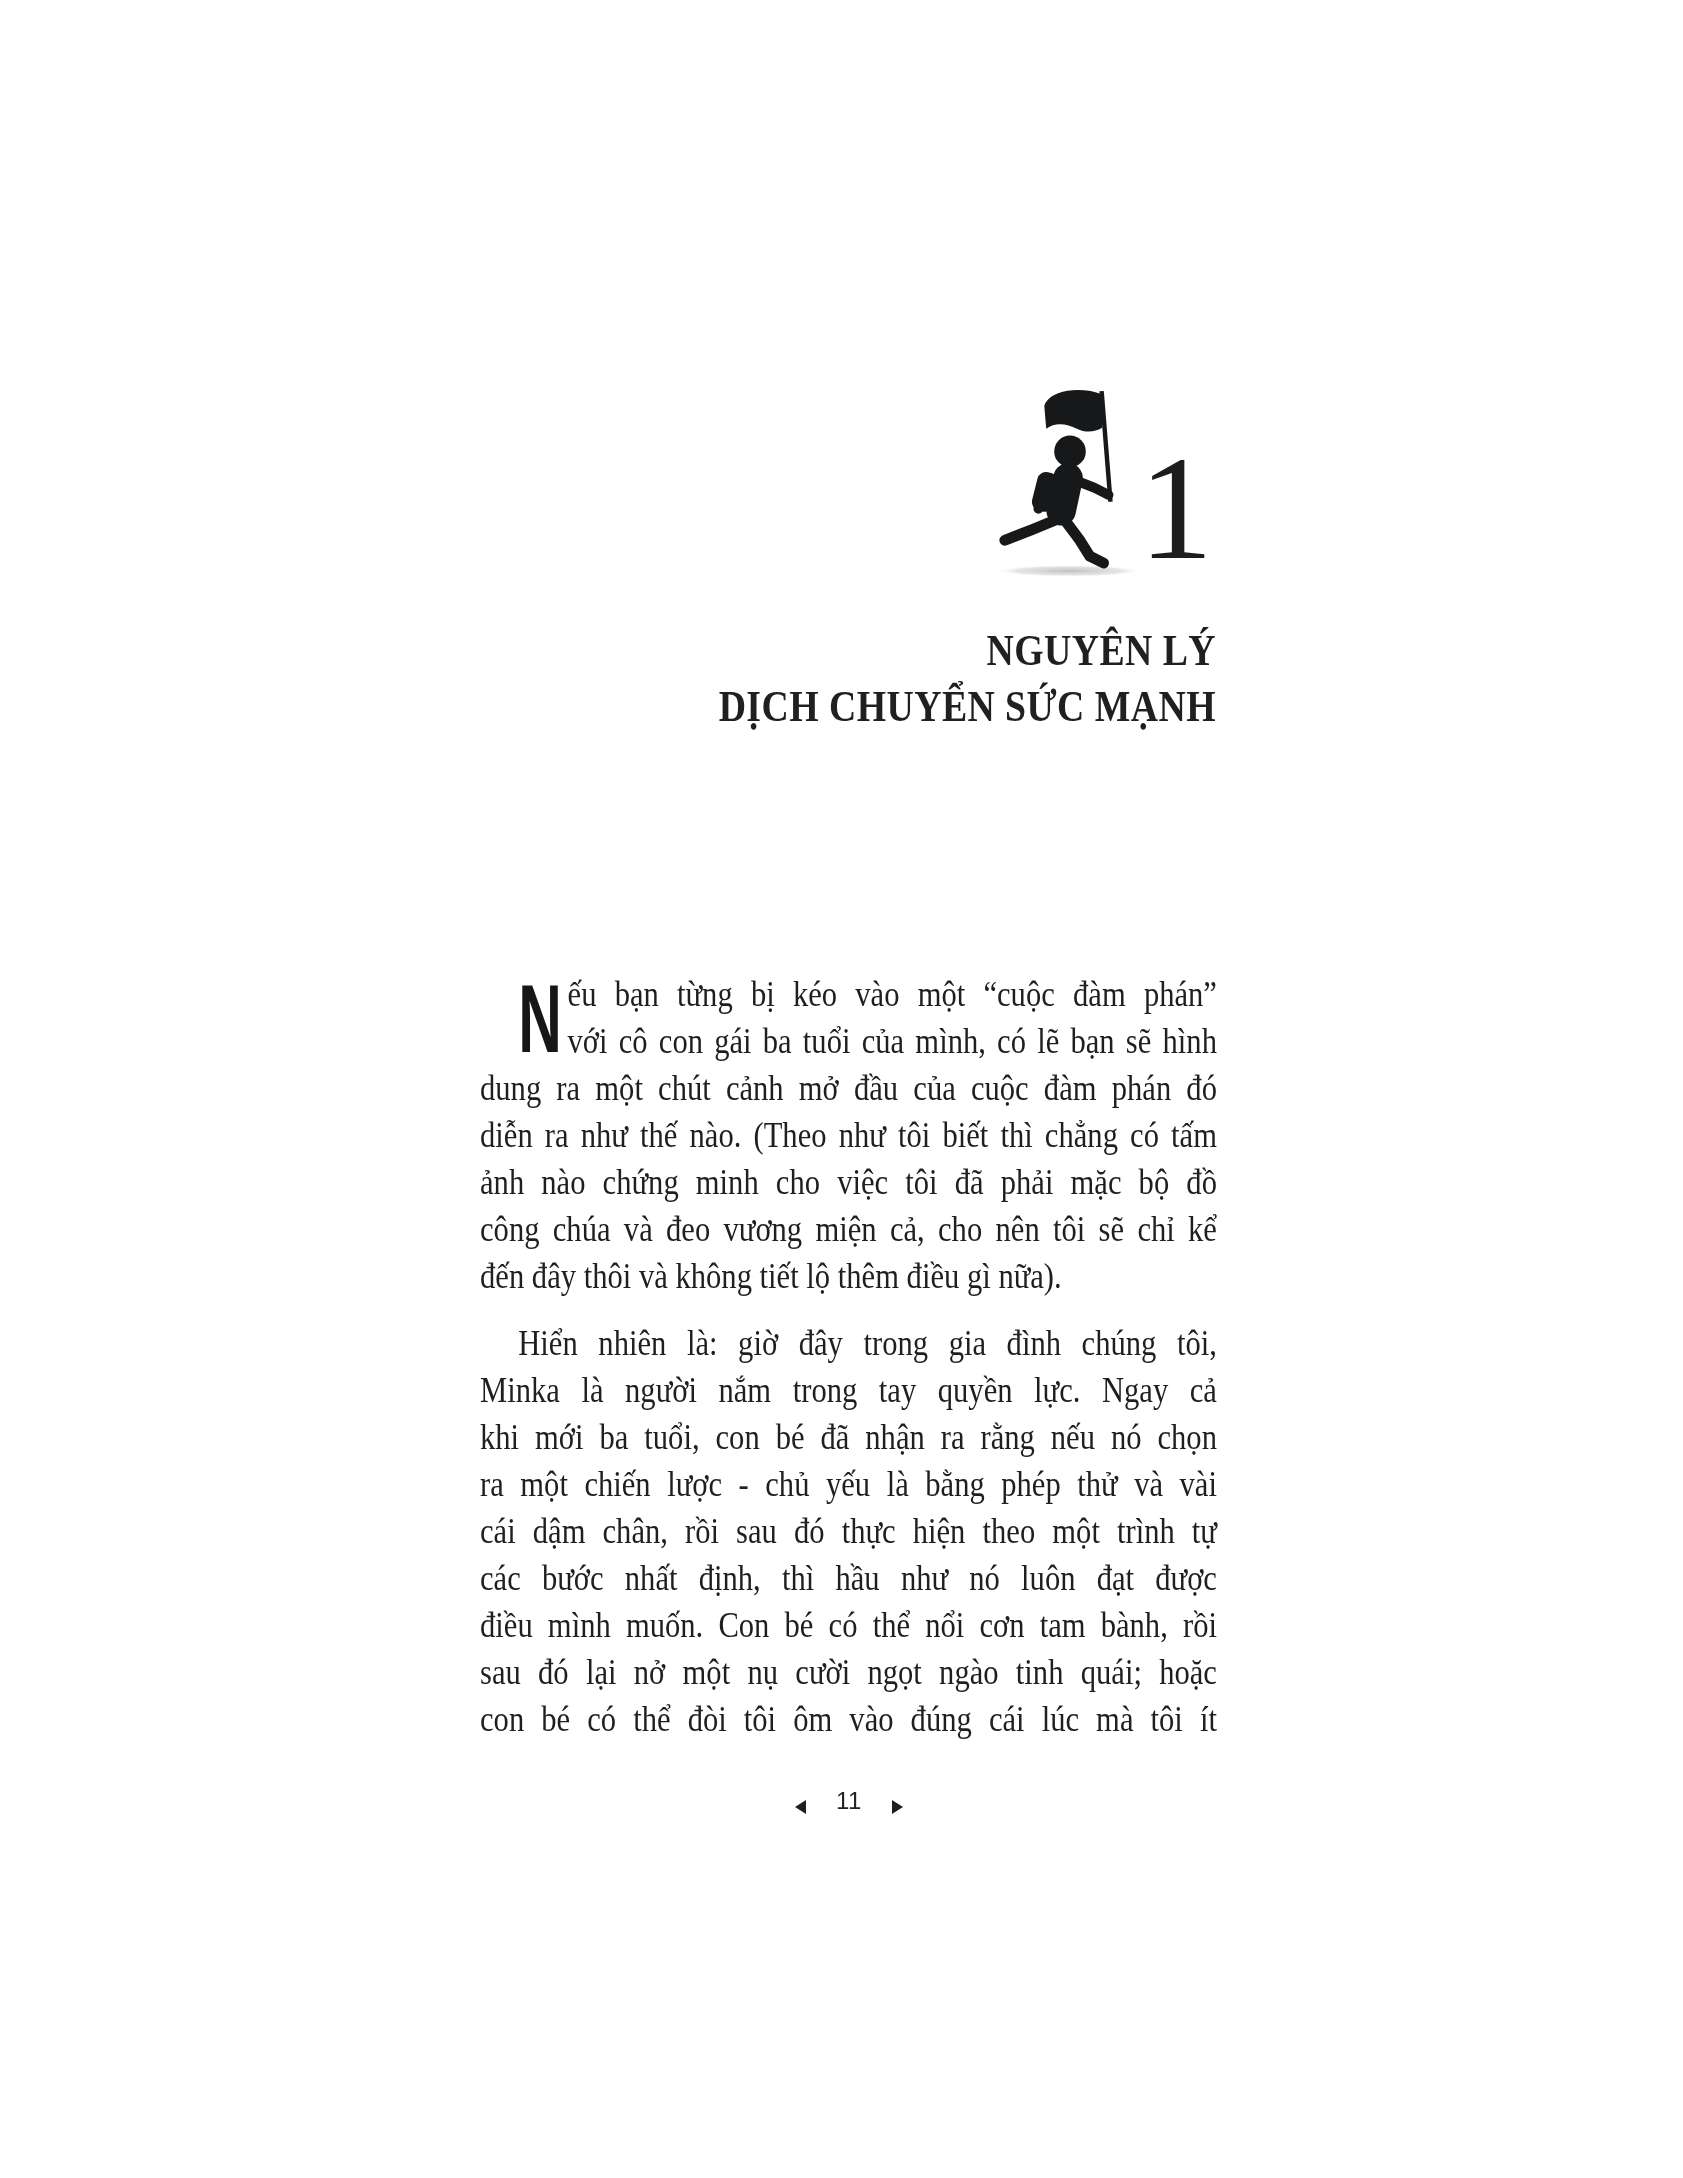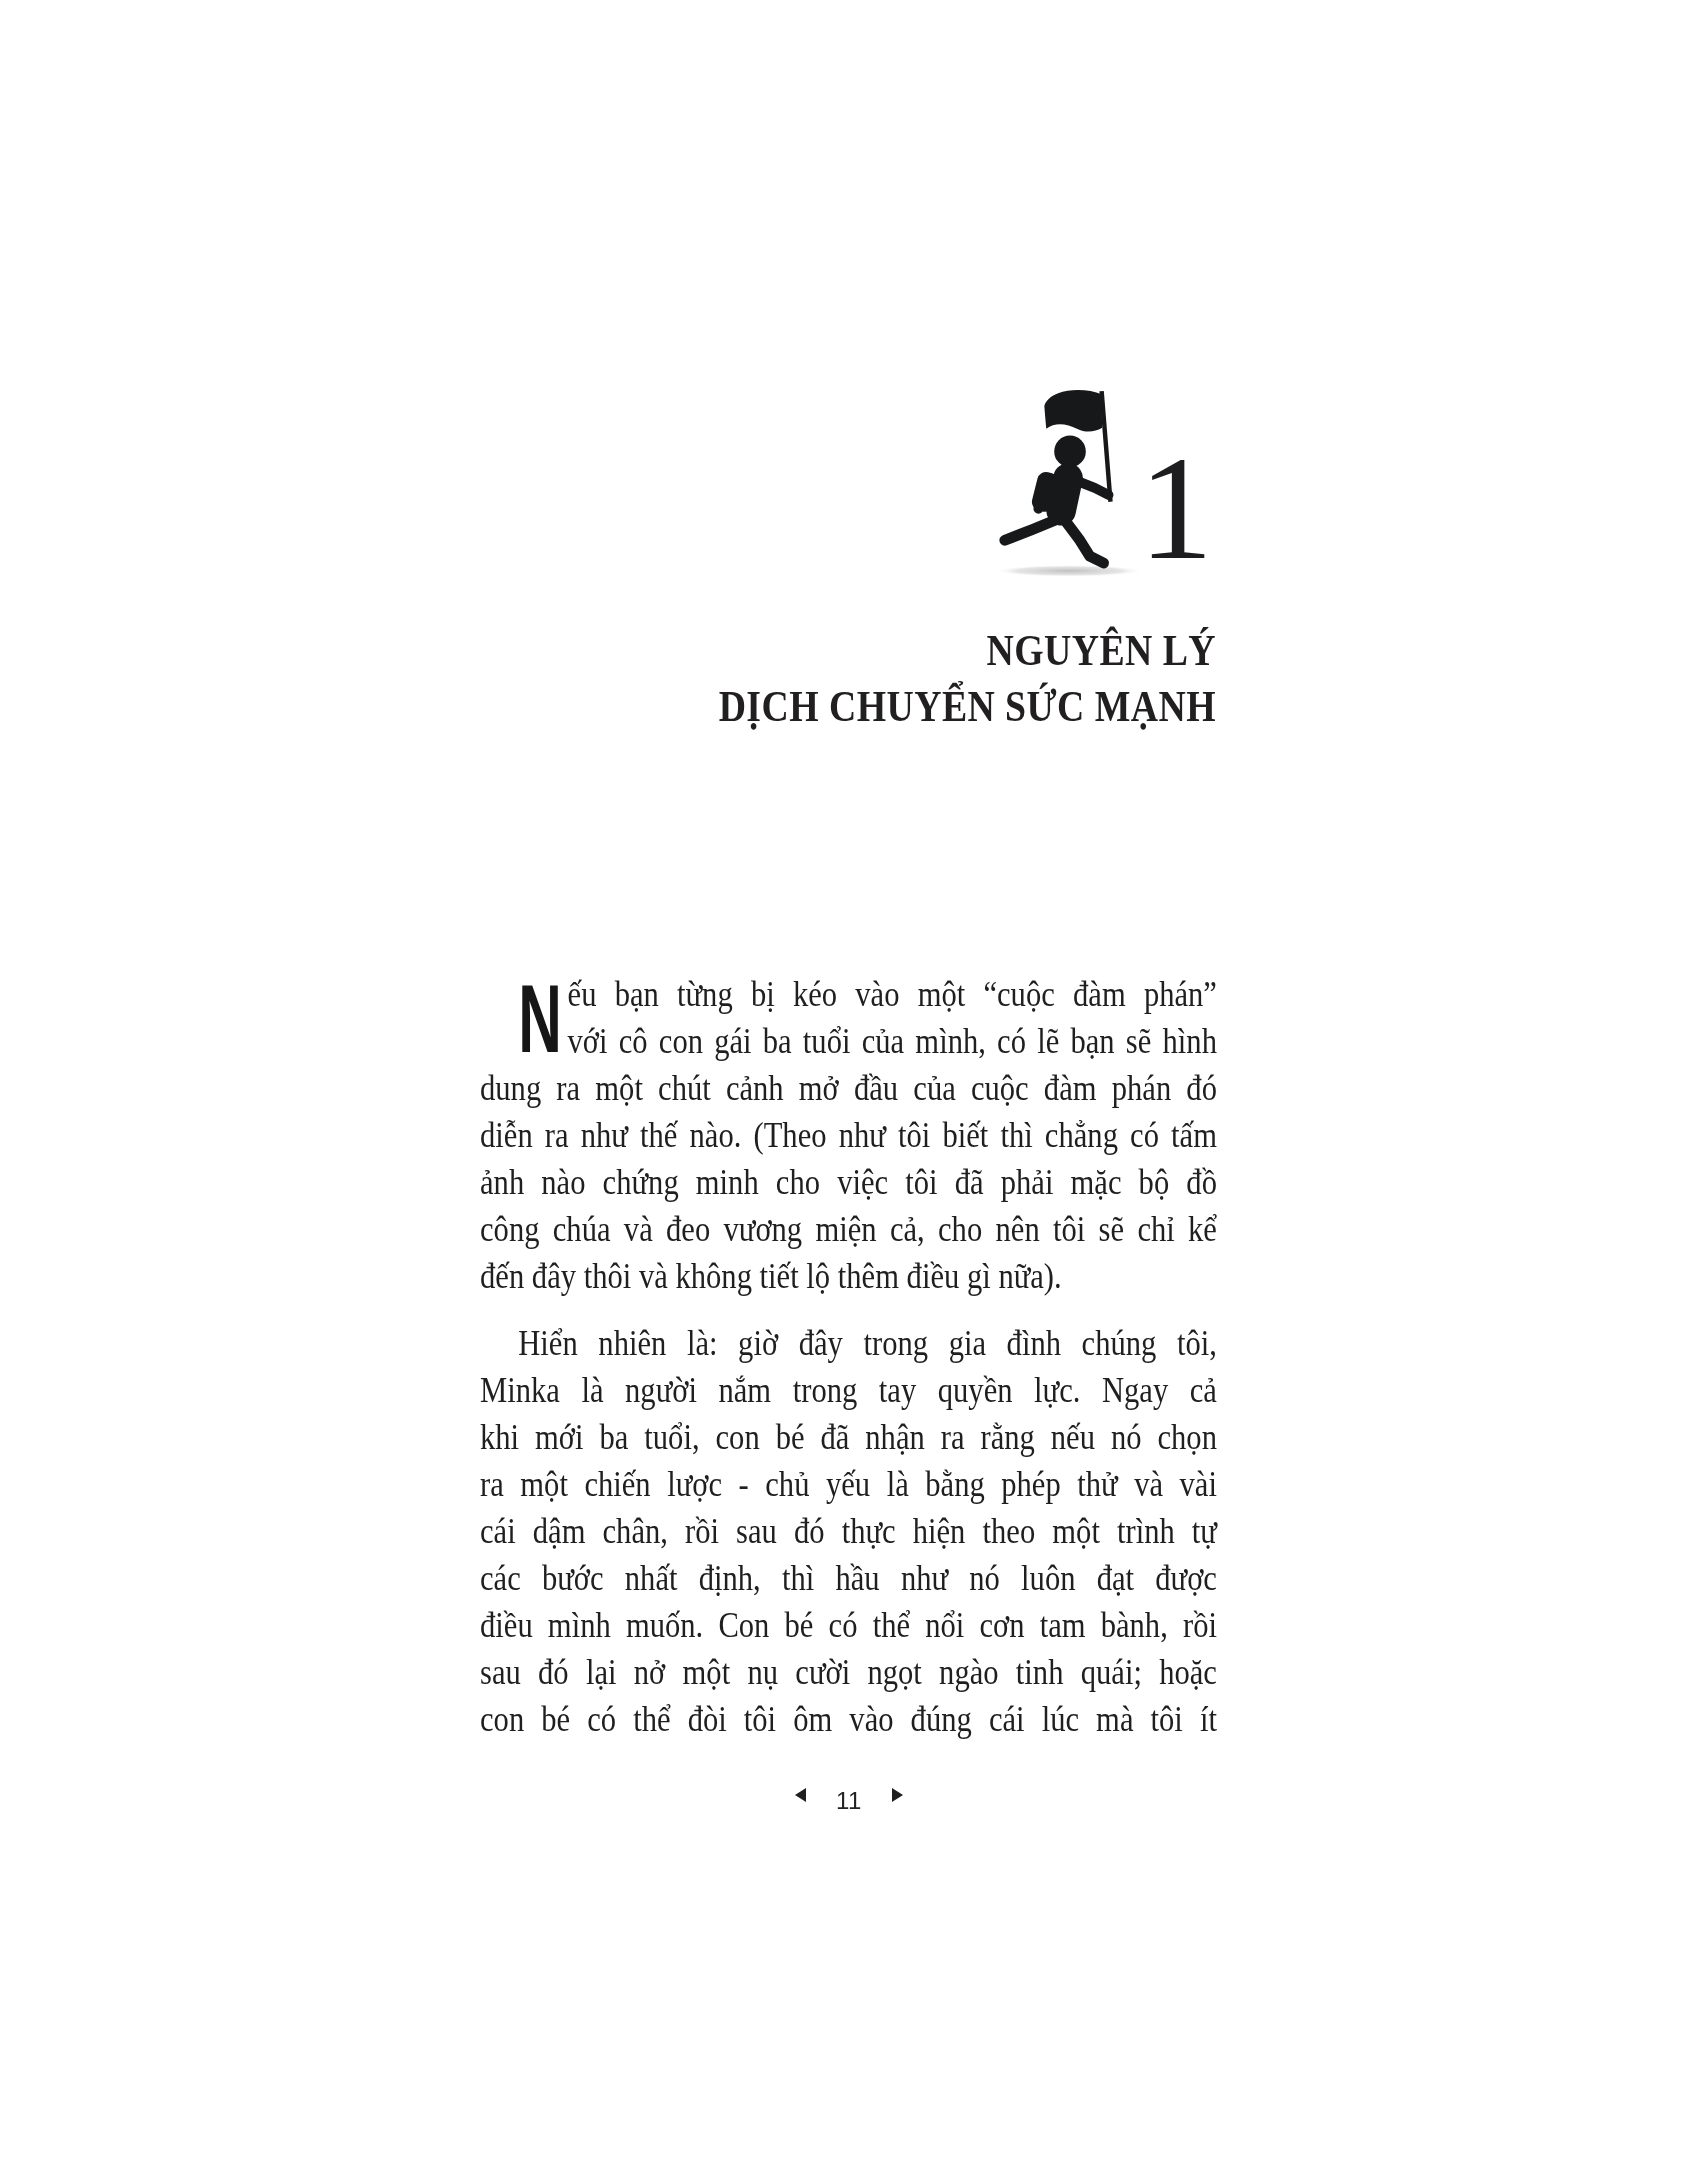--- a/index.html
+++ b/index.html
@@ -62,21 +62,21 @@
     font-family:"Liberation Sans", sans-serif;
     font-weight:700;
     font-size:96px; line-height:79px;
     color:#161616;
     transform:scaleX(0.74); transform-origin:0 0;
   }
 
   
   .footer {
     position:absolute; left:480px; top:1788px; width:738px;
-    display:flex; align-items:flex-start; justify-content:center;
+    display:flex; align-items:flex-end; justify-content:center;
     gap:30px;
   }
   .page-num {
     font-family:"Liberation Sans", sans-serif;
     font-size:24px; line-height:26px; color:#222;
     letter-spacing:0.5px;
   }
   .tri { width:0; height:0; border-top:7px solid transparent; border-bottom:7px solid transparent; }
   .tri-left  { border-right:11px solid #1f1f1f; }
   .tri-right { border-left:11px solid #1f1f1f; }

